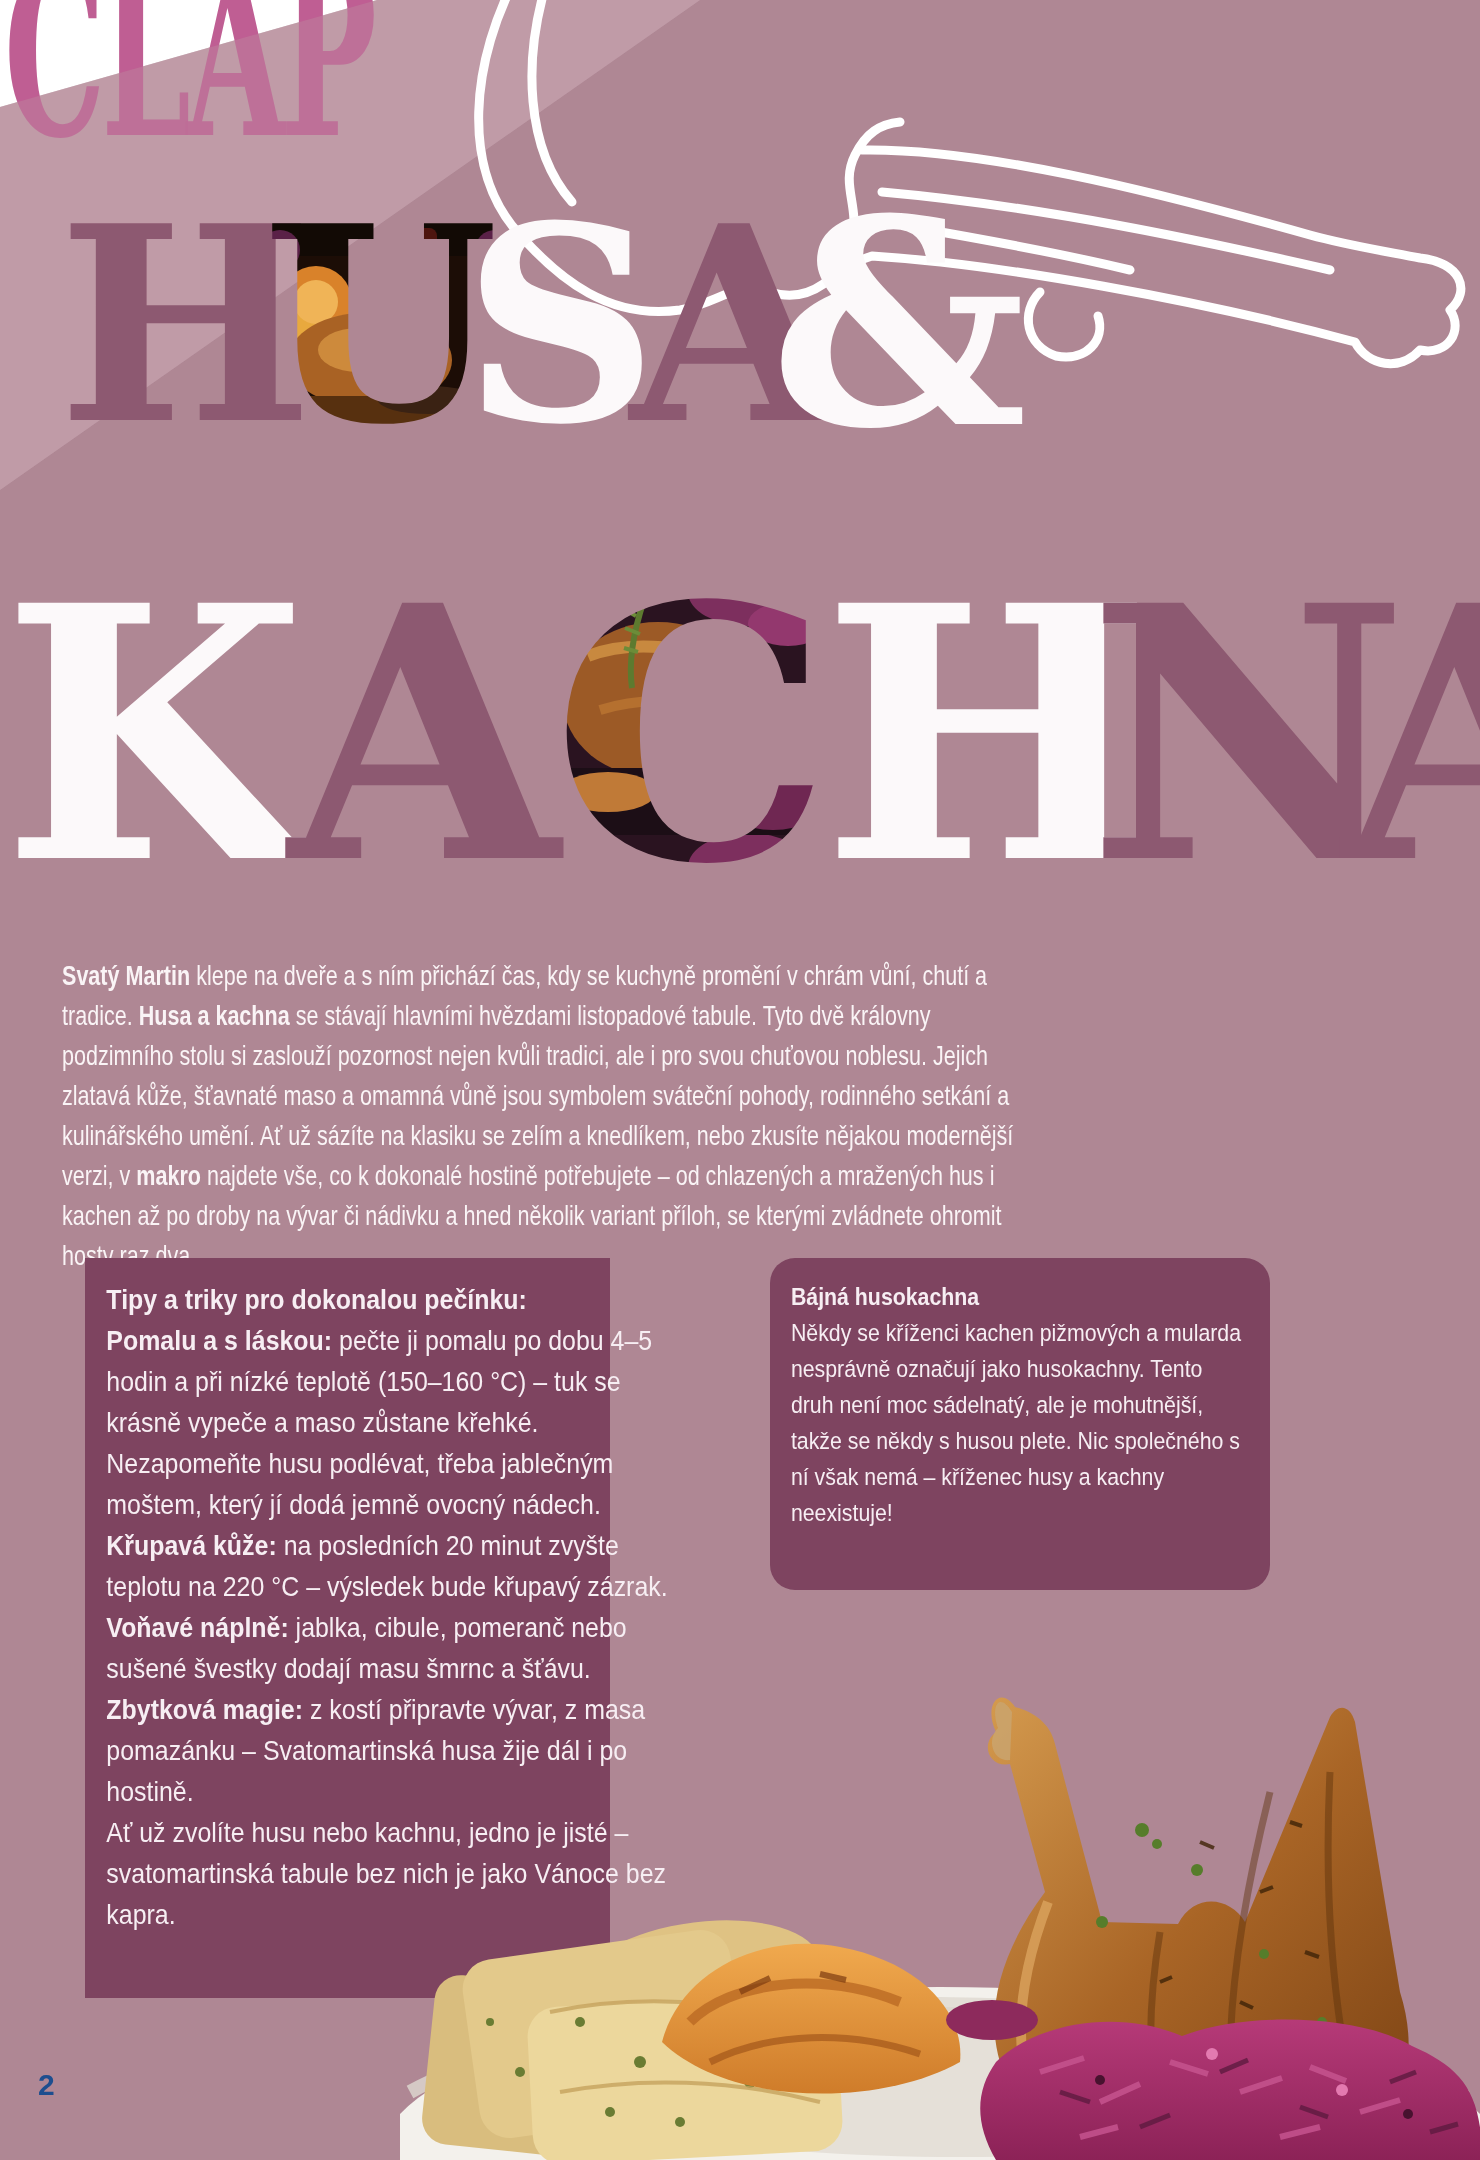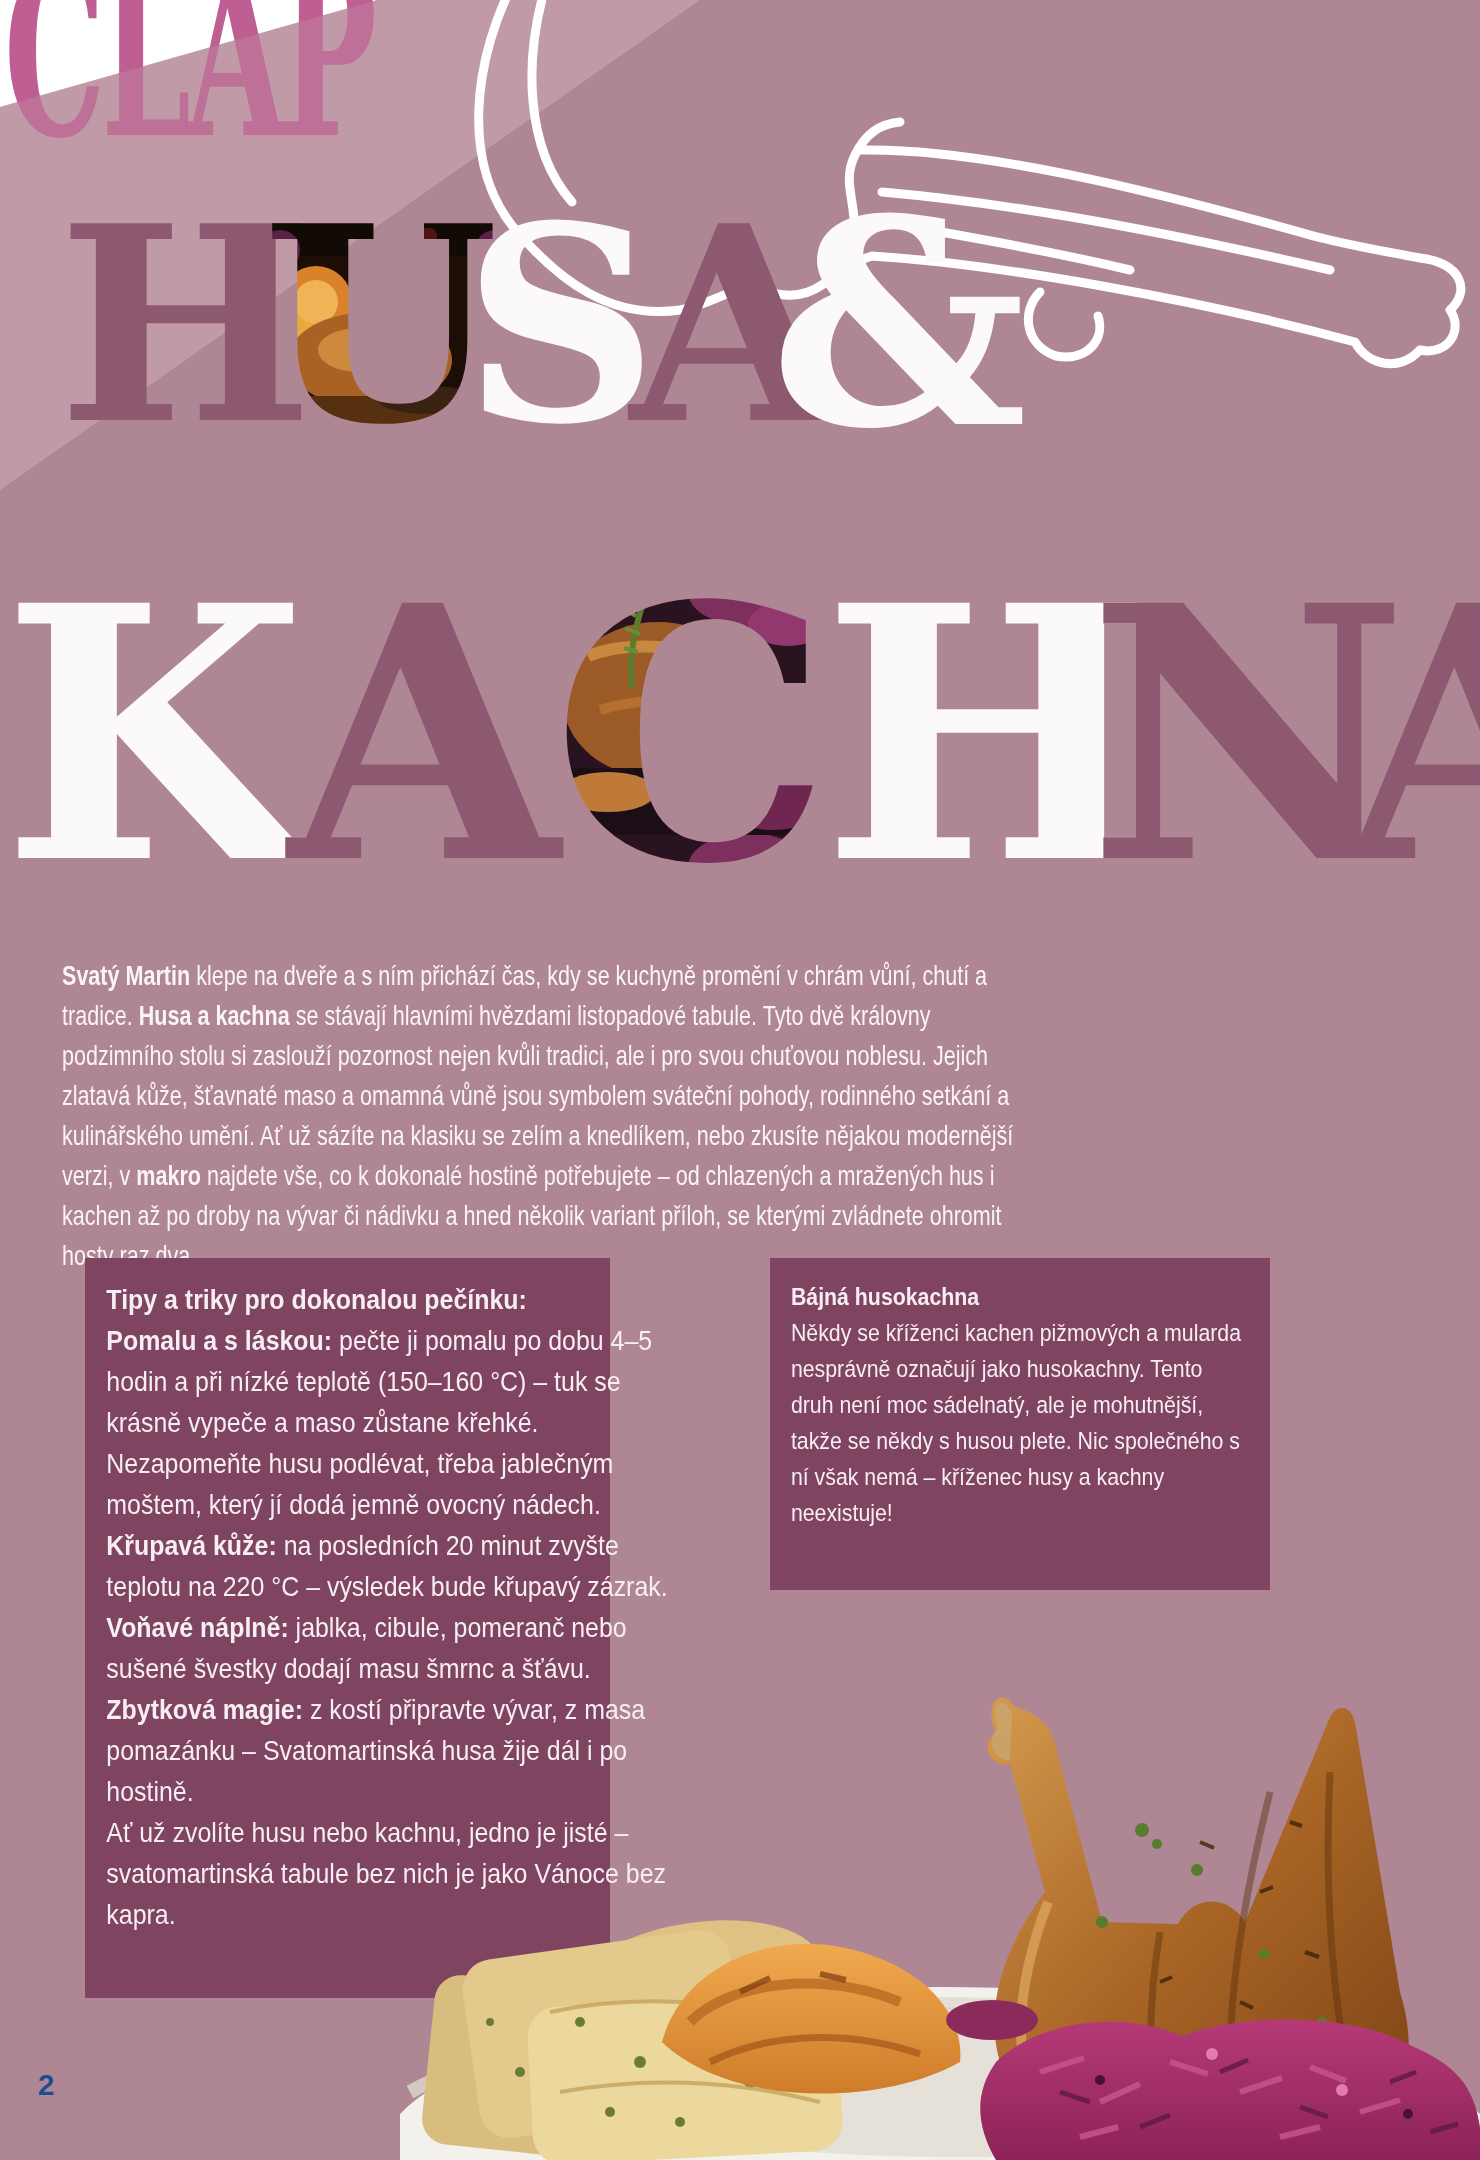--- a/index.html
+++ b/index.html
@@ -47,21 +47,21 @@
   .intro{
     position:absolute;left:62px;top:928px;width:1240px;
     transform:scaleX(0.77);transform-origin:left top;
     color:#faf4f6;font-size:28px;line-height:40px;font-weight:400;
   }
   .intro b{font-weight:700;}
   .tipbox{
     position:absolute;background:#7e4460;color:#f7eef3;
   }
   .tipbox-left{left:85px;top:1258px;width:525px;height:740px;padding:0;}
-  .tipbox-right{left:770px;top:1258px;width:500px;height:332px;}
+  .tipbox-right{left:770px;top:1258px;width:500px;height:332px;border-radius:25px;}
   .tipbox .inner{
     padding:21px 24px;
   }
   .tipbox-left .inner{
     width:645px;transform:scaleX(0.89);transform-origin:left top;
     font-size:28px;line-height:41px;
   }
   .tipbox-right .inner{
     width:524px;transform:scaleX(0.87);transform-origin:left top;
     font-size:24.5px;line-height:36px;

